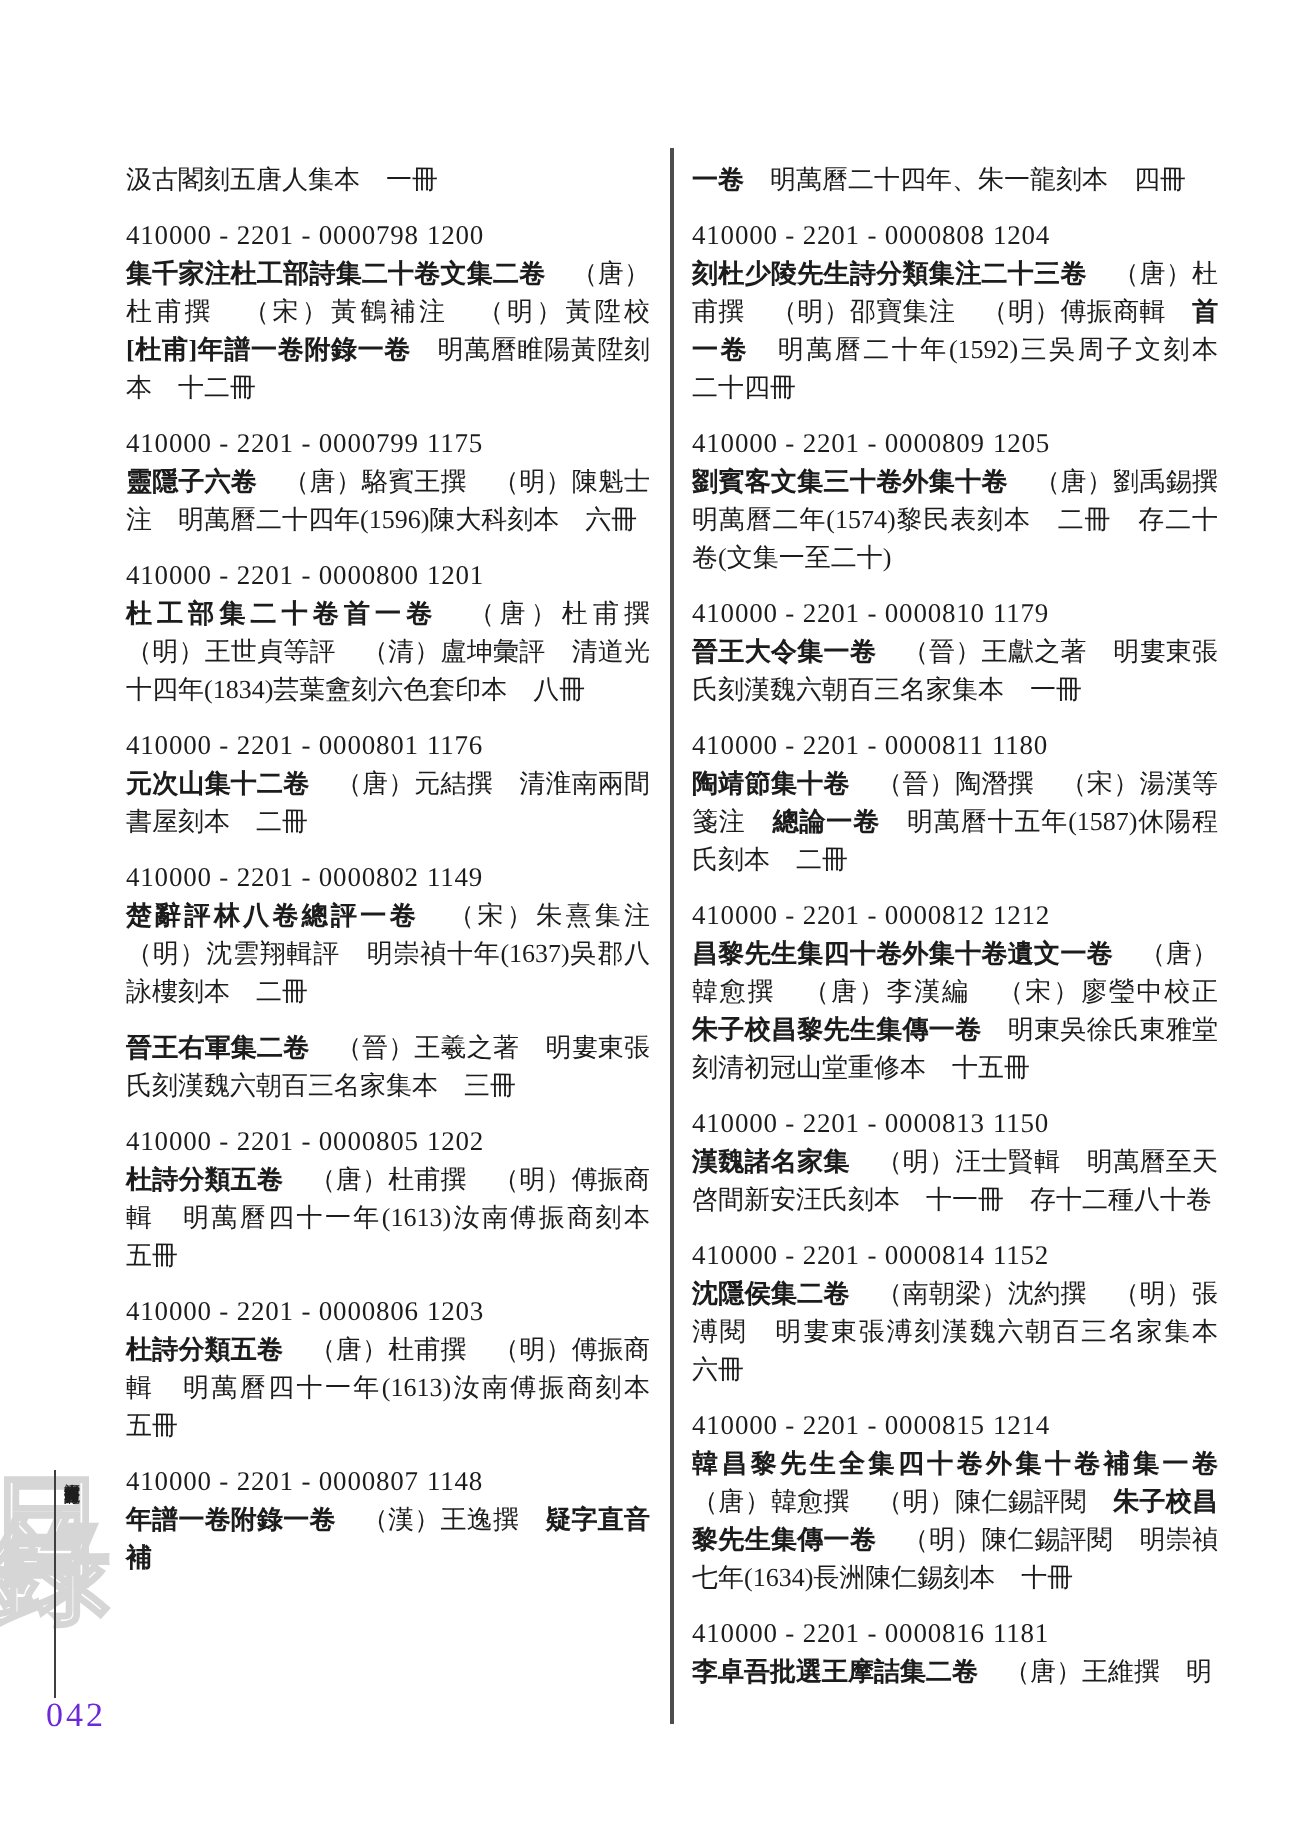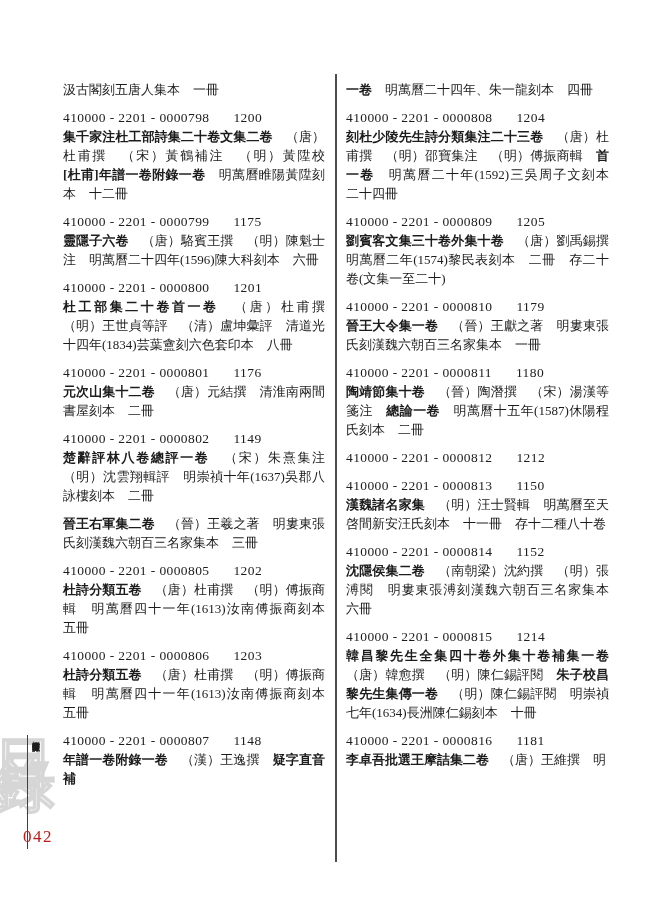--- a/index.html
+++ b/index.html
@@ -12,42 +12,42 @@
 
   
   .content { position:absolute; left:63px; top:64px; width:546px; display:flex; }
   .col { width:262px; }
   .col.right { width:263px; }
   .divider { width:2px; background:#4d4d4d; margin:10px 9px 0 10px; height:788px; flex:none; }
 
   .entry { margin-top:9px; }
   .entry:first-child { margin-top:16px; }
   .code-line { font-size:13.5px; line-height:19px; letter-spacing:.4px; white-space:nowrap; }
-  .code-line .seq { margin-left:24px; }
+  .code-line .seq { margin-left:4px; }
   .body { font-size:13px; line-height:19px; text-align:justify; text-justify:inter-ideograph; }
   .seg.b { font-weight:bold; }
 
   
   .watermark {
     position:absolute; left:-16px; top:693px; z-index:0;
     writing-mode:vertical-rl; text-orientation:upright;
     font-size:60px; font-weight:bold; letter-spacing:14px;
     color:transparent; -webkit-text-stroke:1.5px #d2d2d2; opacity:.9;
   }
   .sidebar {
     position:absolute; left:27px; top:735px; z-index:1;
     border-left:1.5px solid #3f3f3f; padding-left:3px; height:114px;
   }
   .sidebar-title {
     writing-mode:vertical-rl; text-orientation:upright;
     font-size:8px; line-height:9px; letter-spacing:.2px; color:#1f1f1f; height:114px;
   }
   .pagenum {
-    position:absolute; left:23px; top:827px; z-index:1;
-    font-size:17px; letter-spacing:1.5px; color:#b91c1c;
+    position:absolute; left:23px; top:848px; z-index:1;
+    font-size:17px; letter-spacing:1.5px; color:#6d28d9;
   }
 </style>
 </head>
 <body>
 
 <div class="page">
 
   <div class="watermark">目錄</div>
 
   <div class="sidebar">
@@ -113,20 +113,21 @@
         <div class="entry">
           <div class="code-line"><span class="code">410000 - 2201 - 0000810</span><span class="seq">1179</span></div>
           <div class="body"><span class="seg b">晉王大令集一卷</span>　<span class="seg">（晉）王獻之著</span>　<span class="seg">明婁東張氏刻漢魏六朝百三名家集本</span>　<span class="seg">一冊</span></div>
         </div>
         <div class="entry">
           <div class="code-line"><span class="code">410000 - 2201 - 0000811</span><span class="seq">1180</span></div>
           <div class="body"><span class="seg b">陶靖節集十卷</span>　<span class="seg">（晉）陶潛撰</span>　<span class="seg">（宋）湯漢等箋注</span>　<span class="seg b">總論一卷</span>　<span class="seg">明萬曆十五年(1587)休陽程氏刻本</span>　<span class="seg">二冊</span></div>
         </div>
         <div class="entry">
           <div class="code-line"><span class="code">410000 - 2201 - 0000812</span><span class="seq">1212</span></div>
+          <div class="body"><span class="seg b">昌黎先生集四十卷外集十卷遺文一卷</span>　<span class="seg">（唐）韓愈撰</span>　<span class="seg">（唐）李漢編</span>　<span class="seg">（宋）廖瑩中校正</span>　<span class="seg b">朱子校昌黎先生集傳一卷</span>　<span class="seg">明東吳徐氏東雅堂刻清初冠山堂重修本</span>　<span class="seg">十五冊</span></div>
         </div>
         <div class="entry">
           <div class="code-line"><span class="code">410000 - 2201 - 0000813</span><span class="seq">1150</span></div>
           <div class="body"><span class="seg b">漢魏諸名家集</span>　<span class="seg">（明）汪士賢輯</span>　<span class="seg">明萬曆至天啓間新安汪氏刻本</span>　<span class="seg">十一冊</span>　<span class="seg">存十二種八十卷</span></div>
         </div>
         <div class="entry">
           <div class="code-line"><span class="code">410000 - 2201 - 0000814</span><span class="seq">1152</span></div>
           <div class="body"><span class="seg b">沈隱侯集二卷</span>　<span class="seg">（南朝梁）沈約撰</span>　<span class="seg">（明）張溥閱</span>　<span class="seg">明婁東張溥刻漢魏六朝百三名家集本</span>　<span class="seg">六冊</span></div>
         </div>
         <div class="entry">

